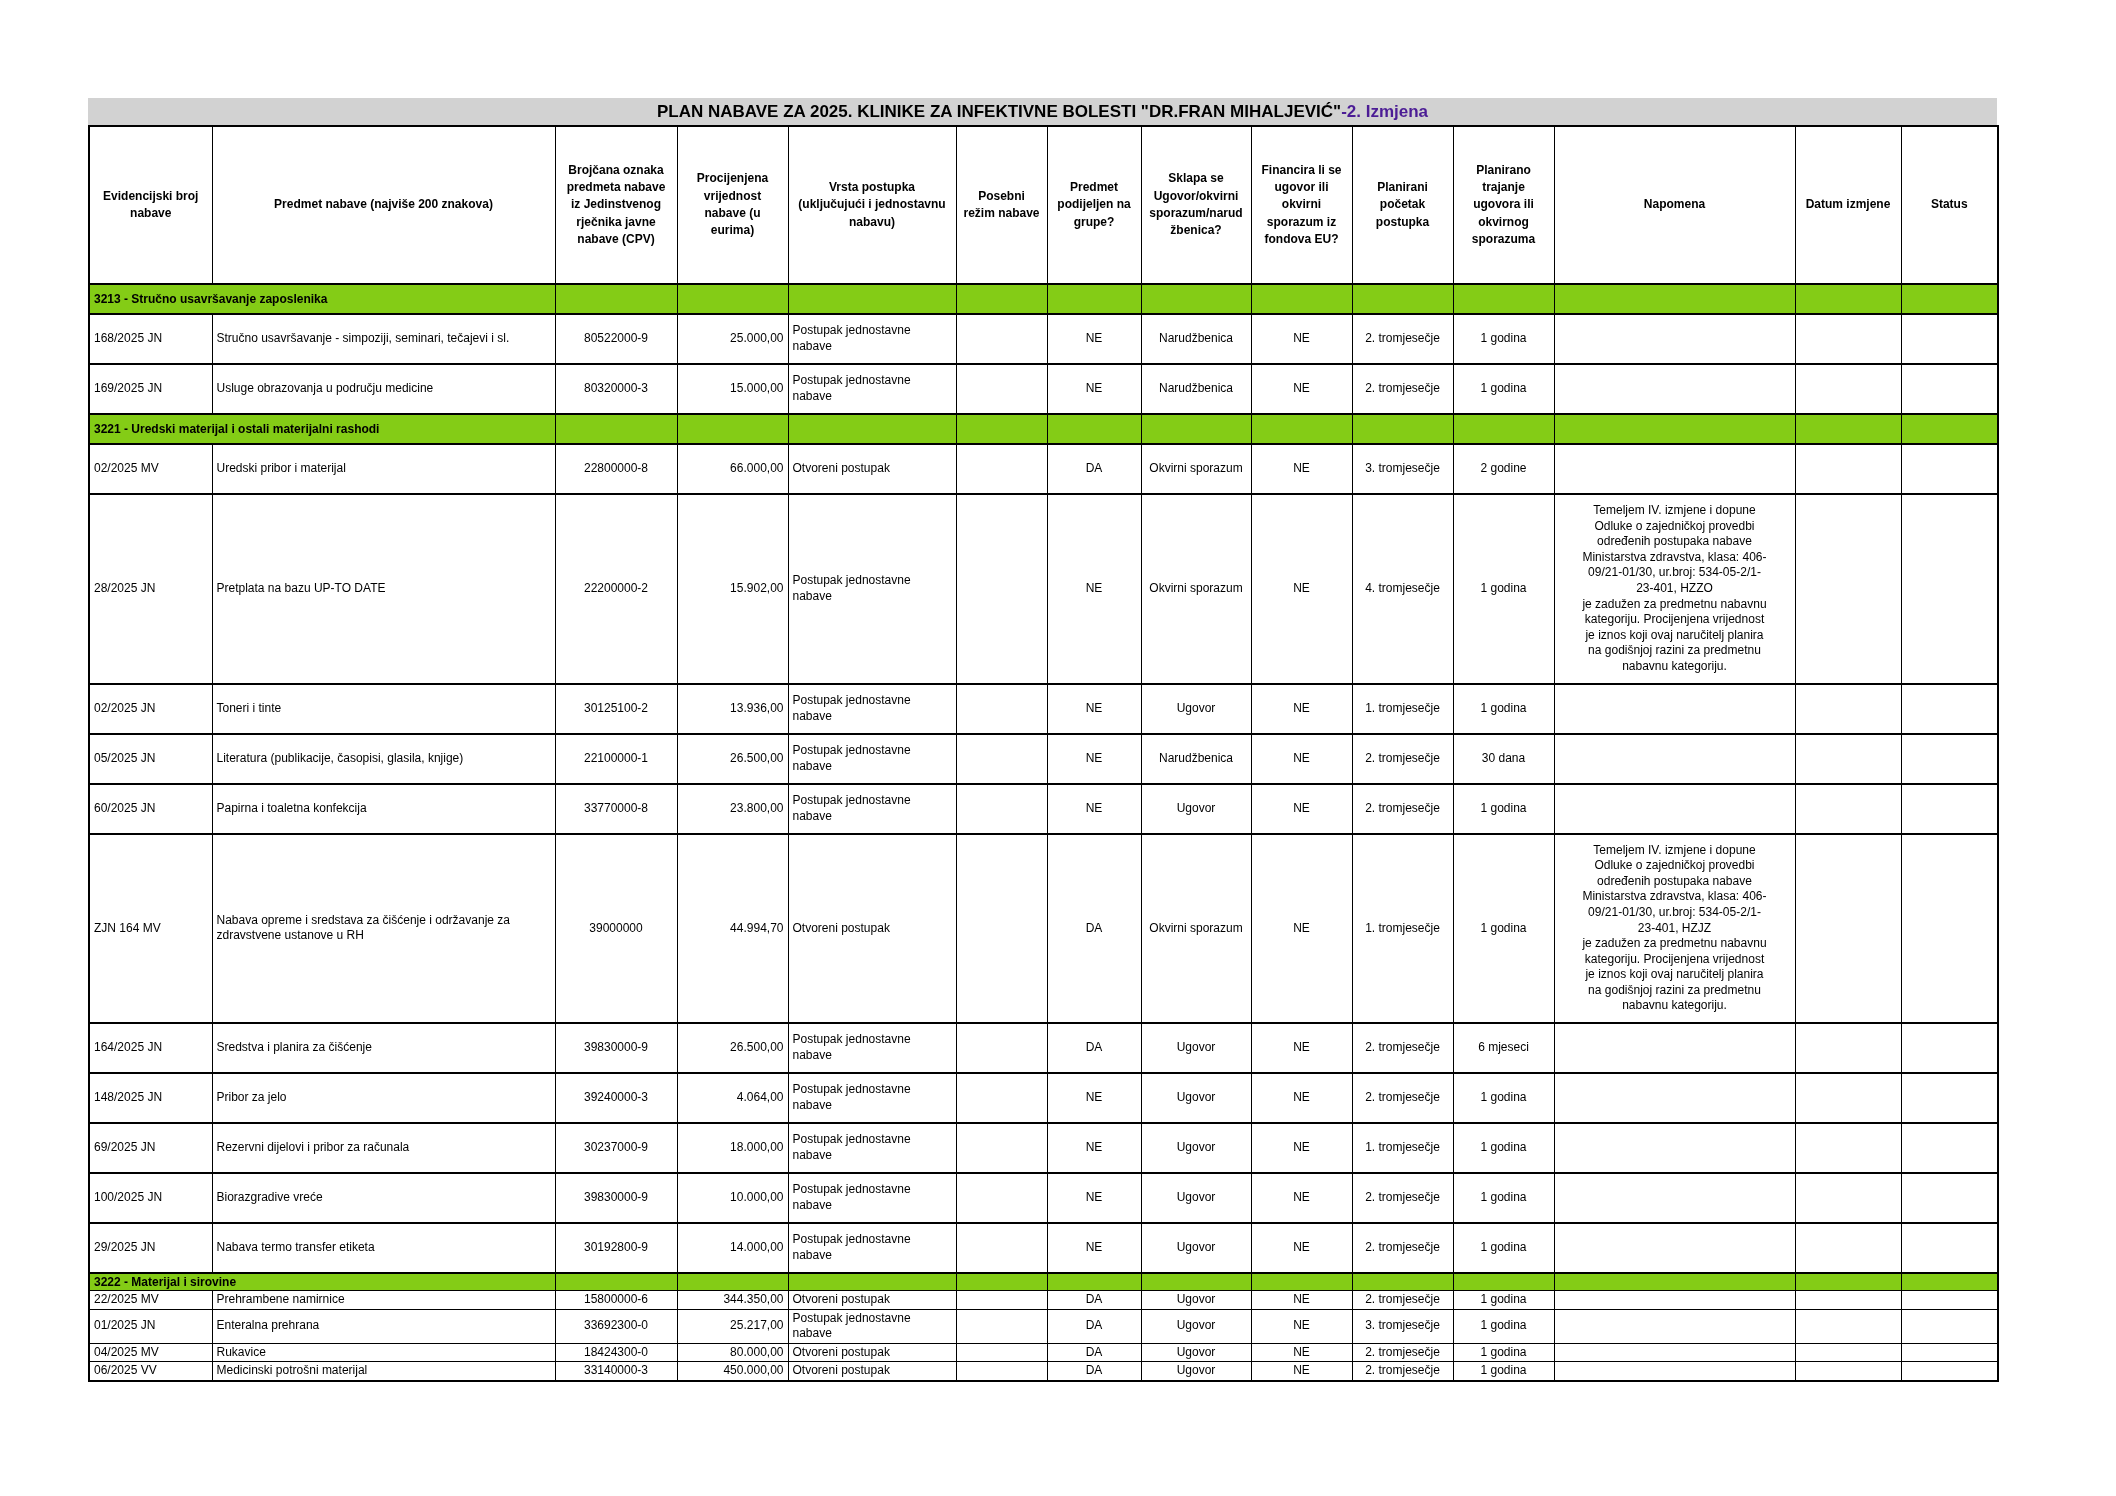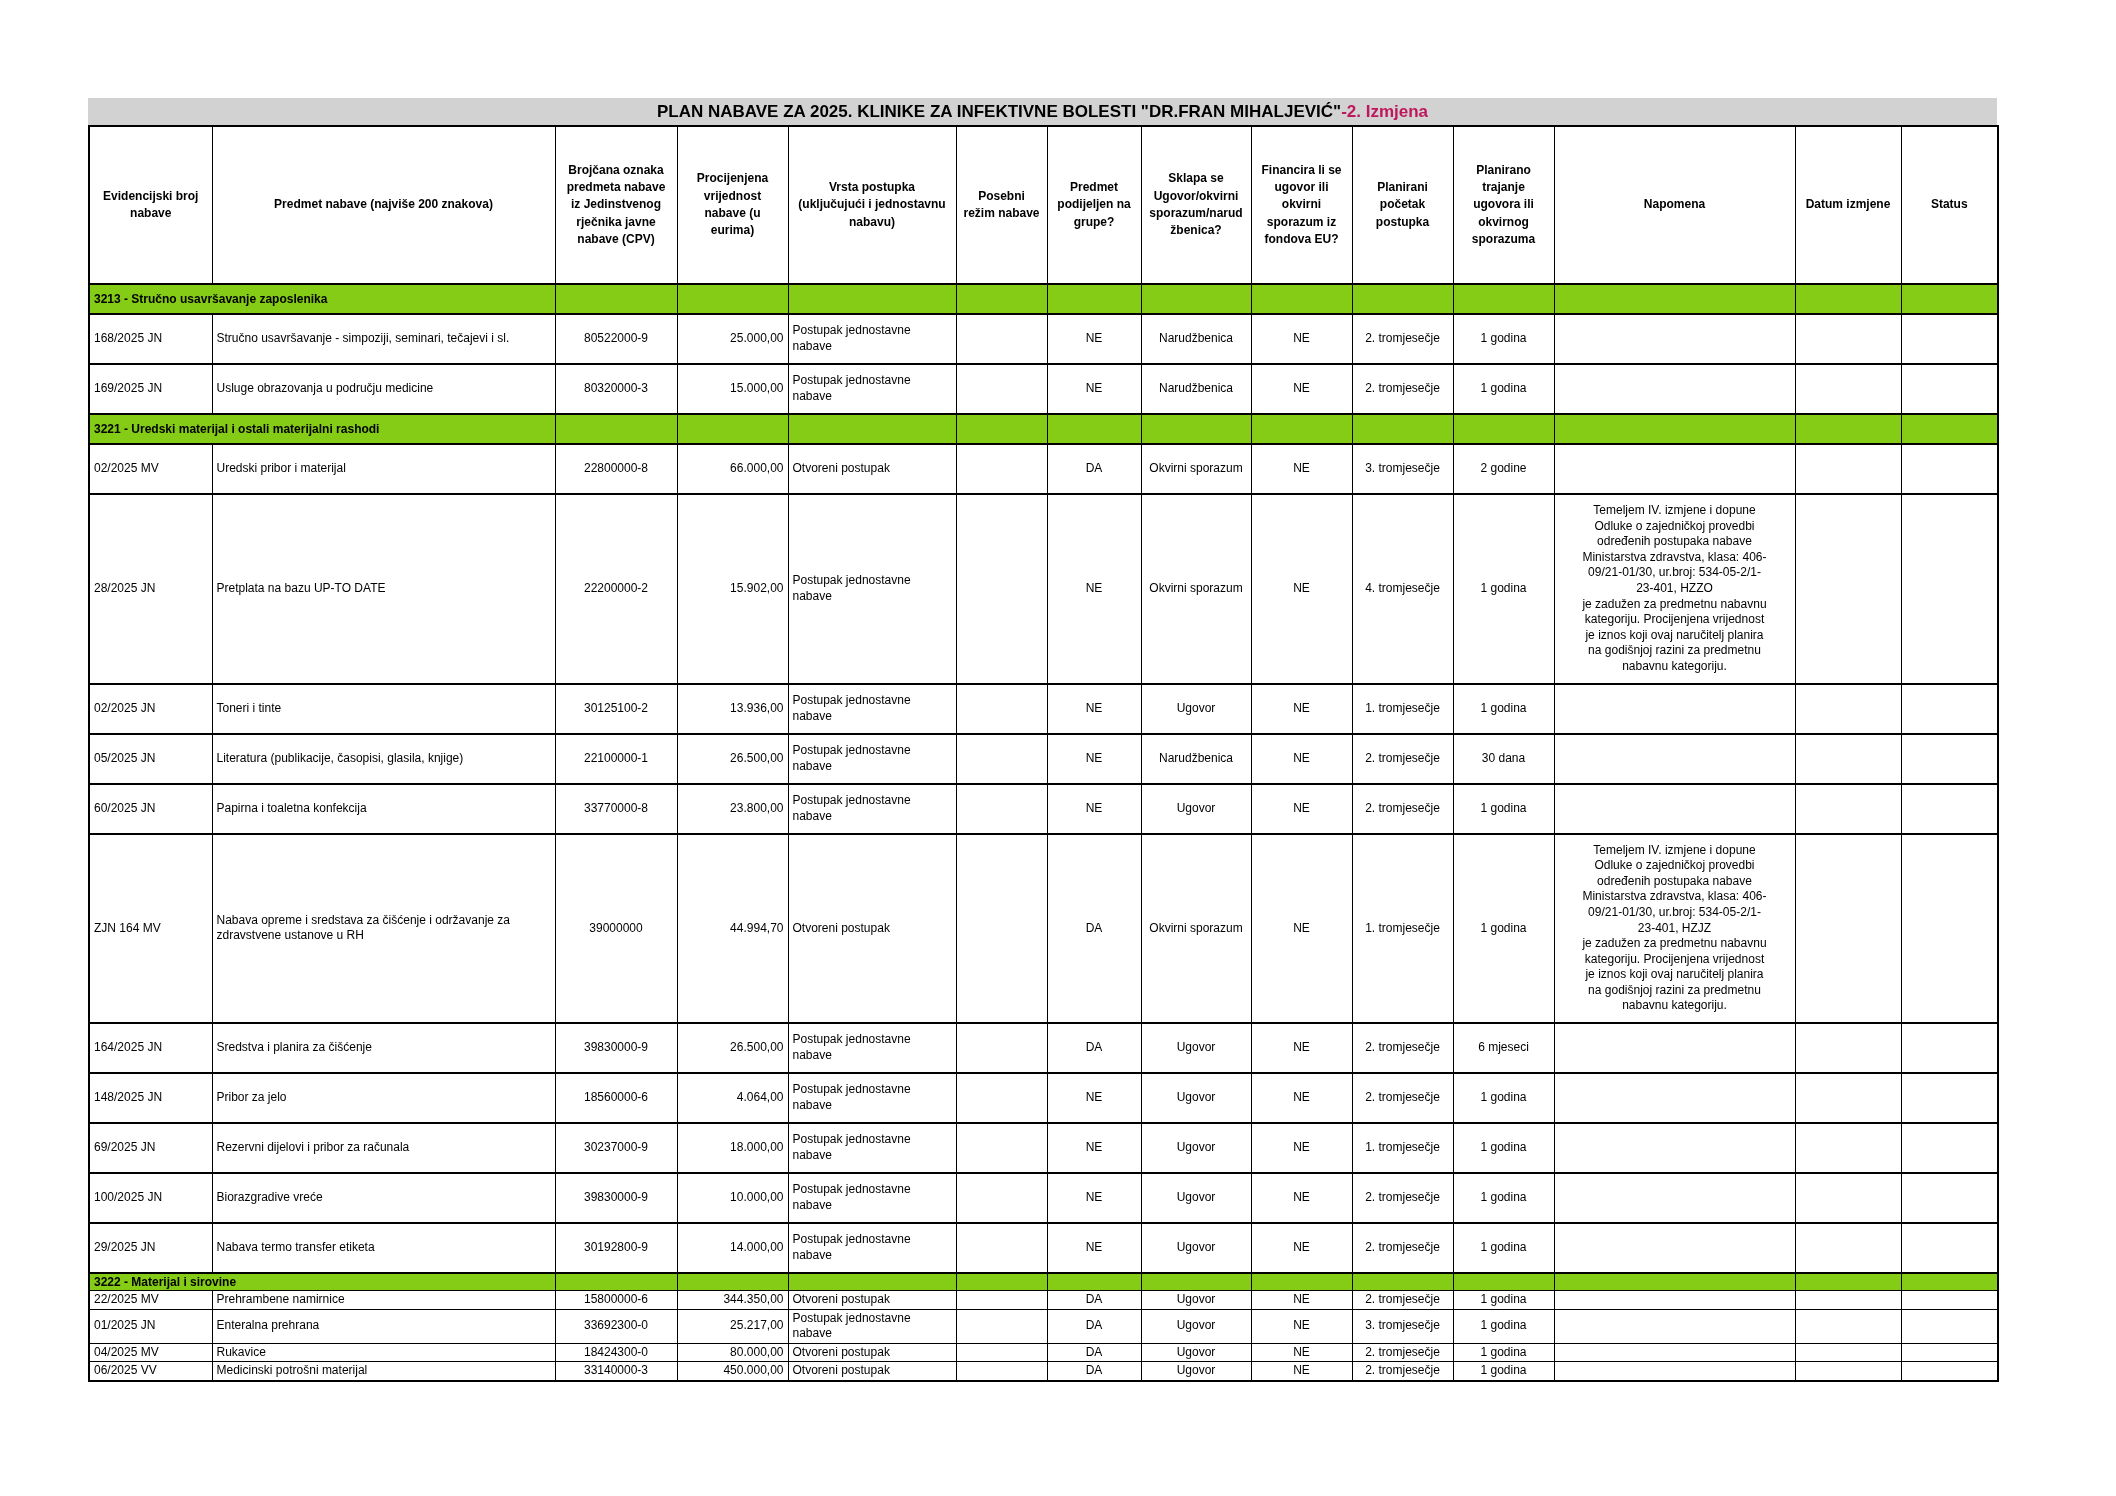--- a/index.html
+++ b/index.html
@@ -7,21 +7,21 @@
     width:2116px; height:1496px; background:#ffffff;
     font-family:"Liberation Sans", sans-serif; color:#000;
     position:relative; overflow:hidden;
   }
   .sheet { position:absolute; left:88px; top:98px; width:1909px; }
   .title-bar {
     background:#d2d2d2; height:27px; line-height:27px;
     text-align:center; font-weight:bold; font-size:17px;
     white-space:nowrap;
   }
-  .title-suffix { color:#be185d; }
+  .title-suffix { color:#4c1d95; }
   table.plan {
     border-collapse:collapse; table-layout:fixed; width:1909px;
     border:2px solid #000;
   }
   .plan th, .plan td {
     border-left:1px solid #000; border-right:1px solid #000;
     border-top:2px solid #000; border-bottom:2px solid #000;
     vertical-align:middle; font-size:12px;
     padding:2px 4px; overflow:hidden; word-wrap:break-word;
   }
@@ -252,21 +252,21 @@
           <td class="ac">NE</td>
           <td class="ac">2. tromjesečje</td>
           <td class="ac">6 mjeseci</td>
           <td class="ac nap"></td>
           <td class="ac"></td>
           <td class="ac"></td>
         </tr>
         <tr class="data-row">
           <td class="al">148/2025 JN</td>
           <td class="al">Pribor za jelo</td>
-          <td class="ac">18560000-6</td>
+          <td class="ac">39240000-3</td>
           <td class="ar">4.064,00</td>
           <td class="al">Postupak jednostavne nabave</td>
           <td class="ac"></td>
           <td class="ac">NE</td>
           <td class="ac">Ugovor</td>
           <td class="ac">NE</td>
           <td class="ac">2. tromjesečje</td>
           <td class="ac">1 godina</td>
           <td class="ac nap"></td>
           <td class="ac"></td>

